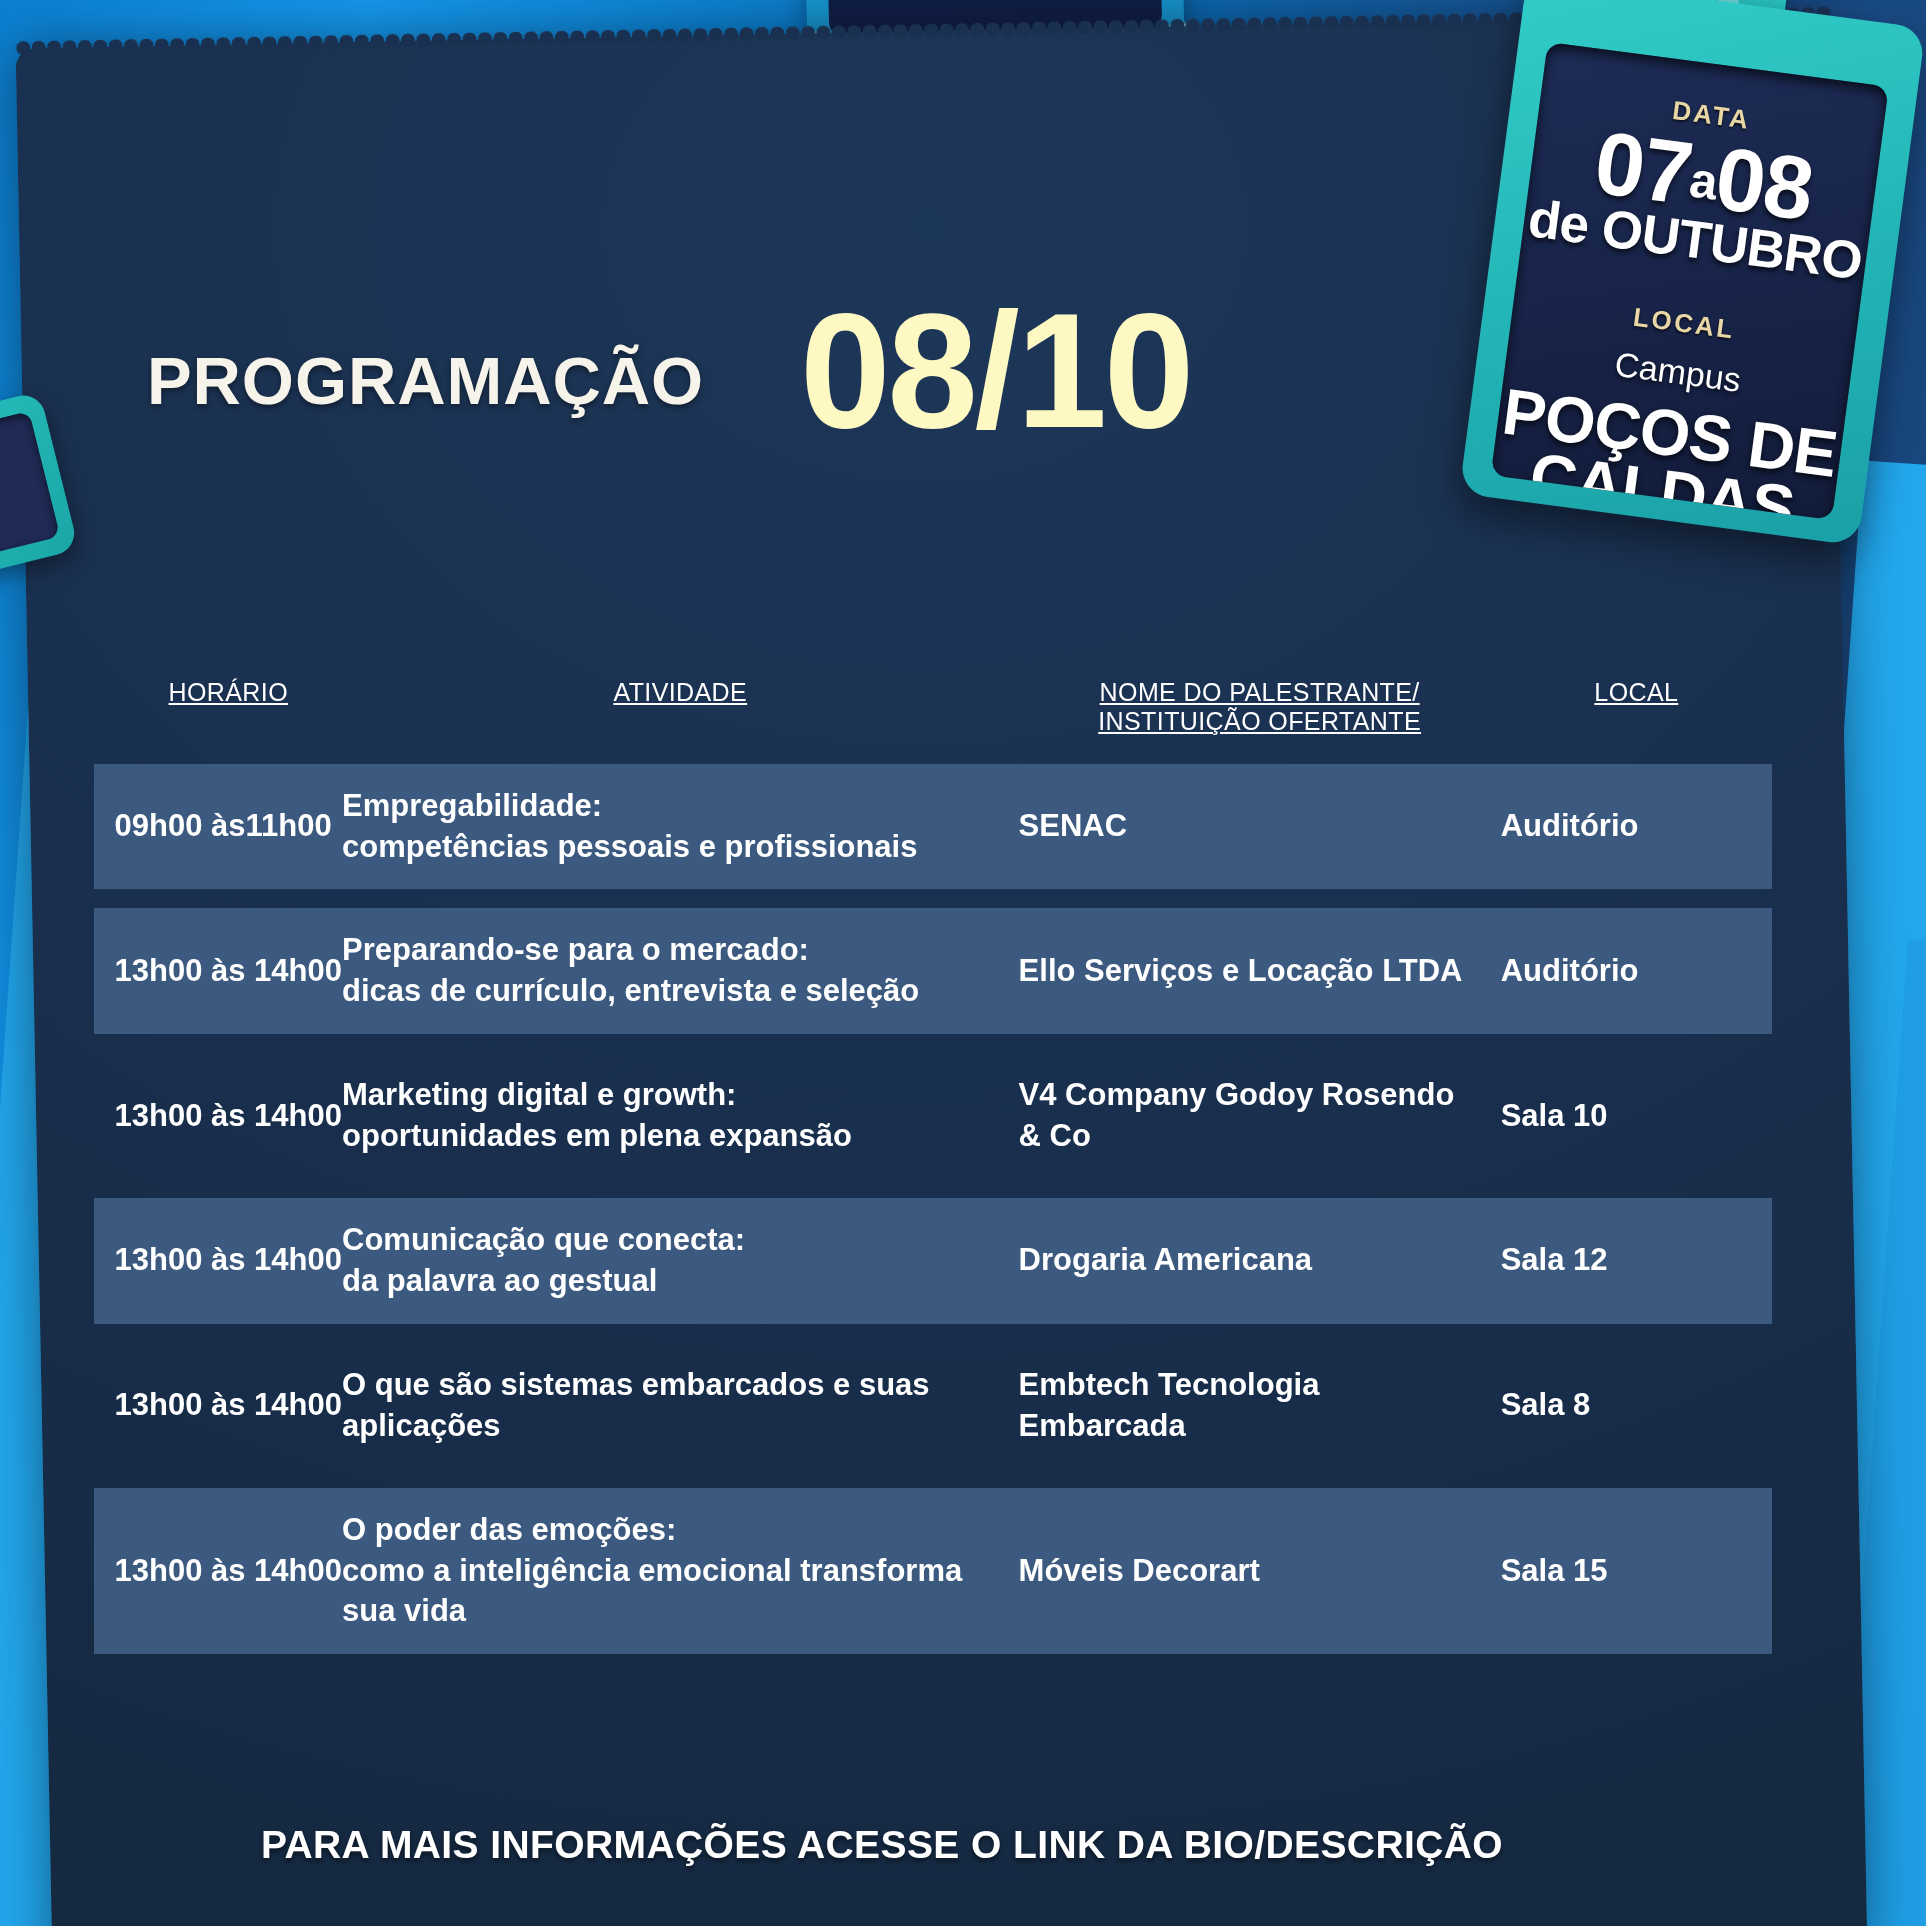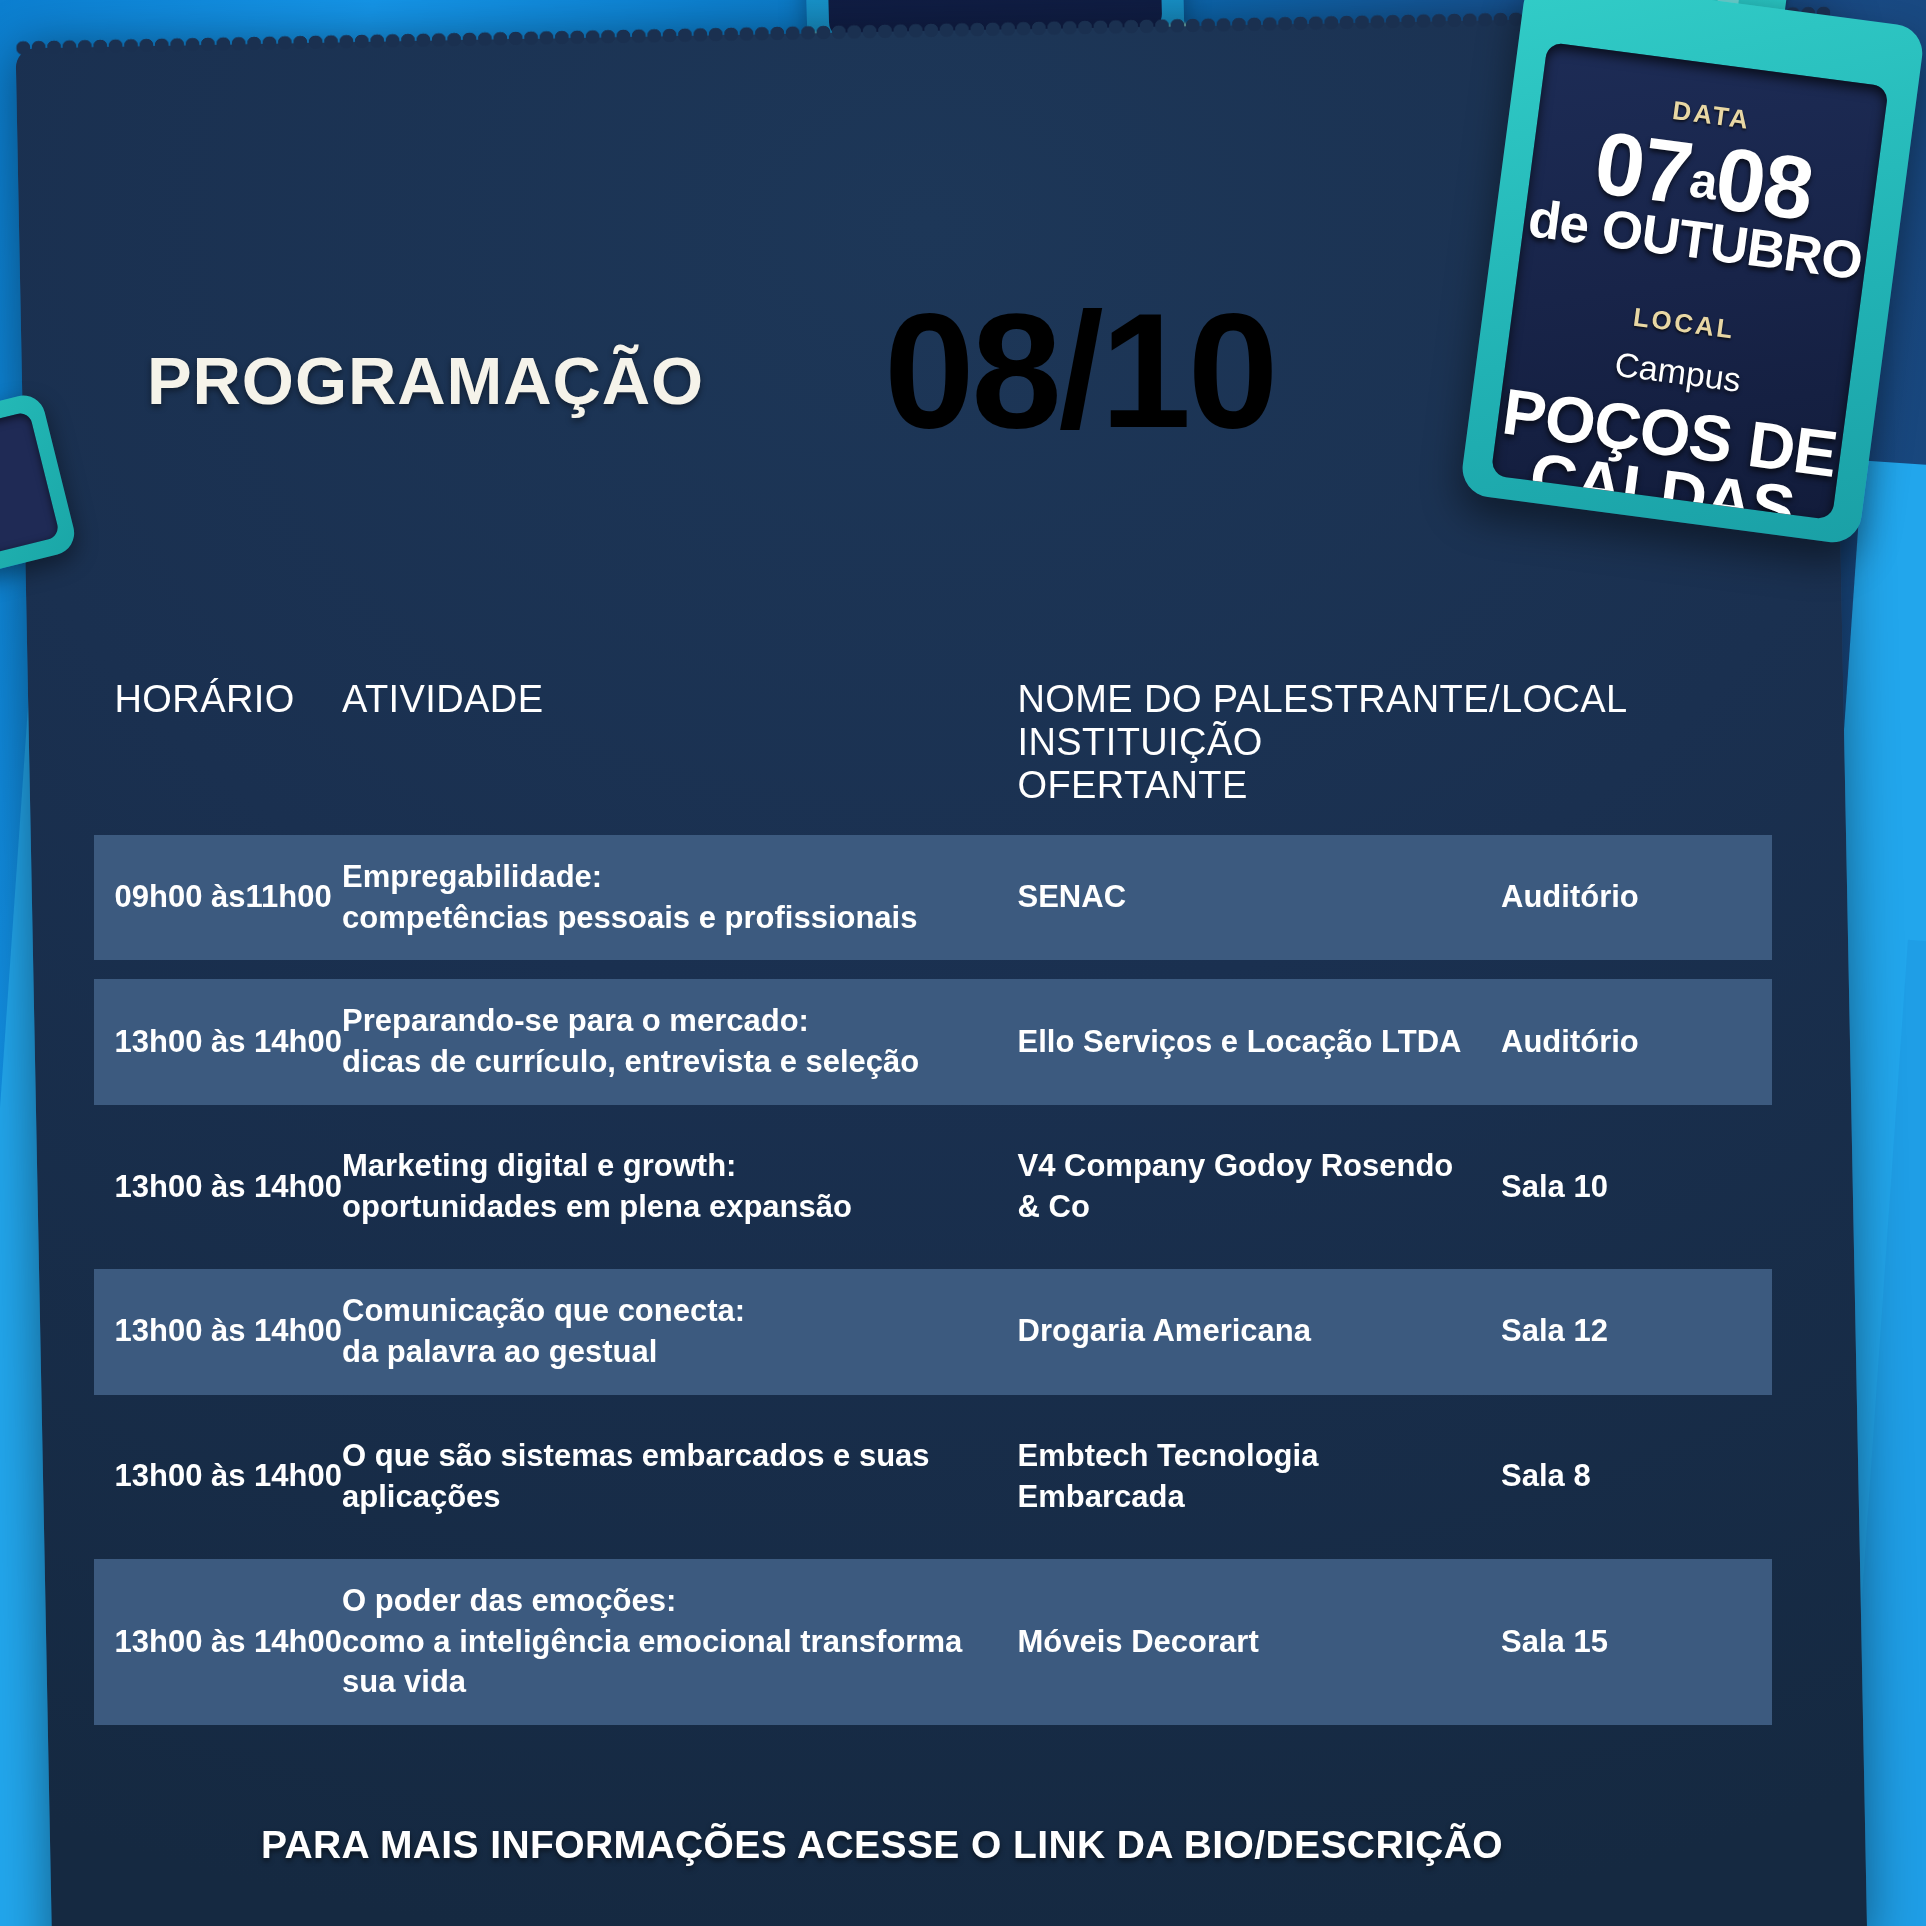--- a/index.html
+++ b/index.html
@@ -134,32 +134,32 @@
   
   #content{position:absolute;inset:0;}
 
   .title-row{position:absolute;left:0;top:342px;width:100%;height:120px;}
   .prog-title{
     position:absolute;left:147px;top:0;
     font-size:67px;font-weight:bold;color:#f5f3ea;letter-spacing:0.9px;
     text-shadow:0 3.4px 6.8px rgba(0,0,0,.45);
   }
   .day-big{
-    position:absolute;left:884px;top:-53px;
-    font-size:163px;font-weight:bold;color:#000000;letter-spacing:-3.4px;
+    position:absolute;left:800px;top:-53px;
+    font-size:163px;font-weight:bold;color:#fef9c3;letter-spacing:-3.4px;
     line-height:1;
   }
 
   table.sched{
     position:absolute;left:94px;top:659px;width:1678px;
     border-collapse:separate;border-spacing:0 19px;
   }
   table.sched th{
-    color:#ffffff;font-size:38px;font-weight:normal;text-align:left;
-    vertical-align:top;padding:0 0 8.6px 0;letter-spacing:0.4px;
+    color:#ffffff;font-size:25px;font-weight:normal;text-align:center;
+    vertical-align:top;padding:0 0 8.6px 0;letter-spacing:0.4px;text-decoration:underline;
   }
   table.sched th .sub{display:block;}
   table.sched td{
     color:#ffffff;vertical-align:middle;padding:22px 0;
     font-size:31px;line-height:1.32;
   }
   tr.band > td{background:#3c5a7f;}
   tr.band > td:first-child{border-radius:0;}
   .c-time{width:214px;padding-left:20.5px !important;font-size:26px;font-weight:600;white-space:nowrap;margin-top:44px;}
   .c-act{width:685px;padding-right:26px;font-weight:bold;}

